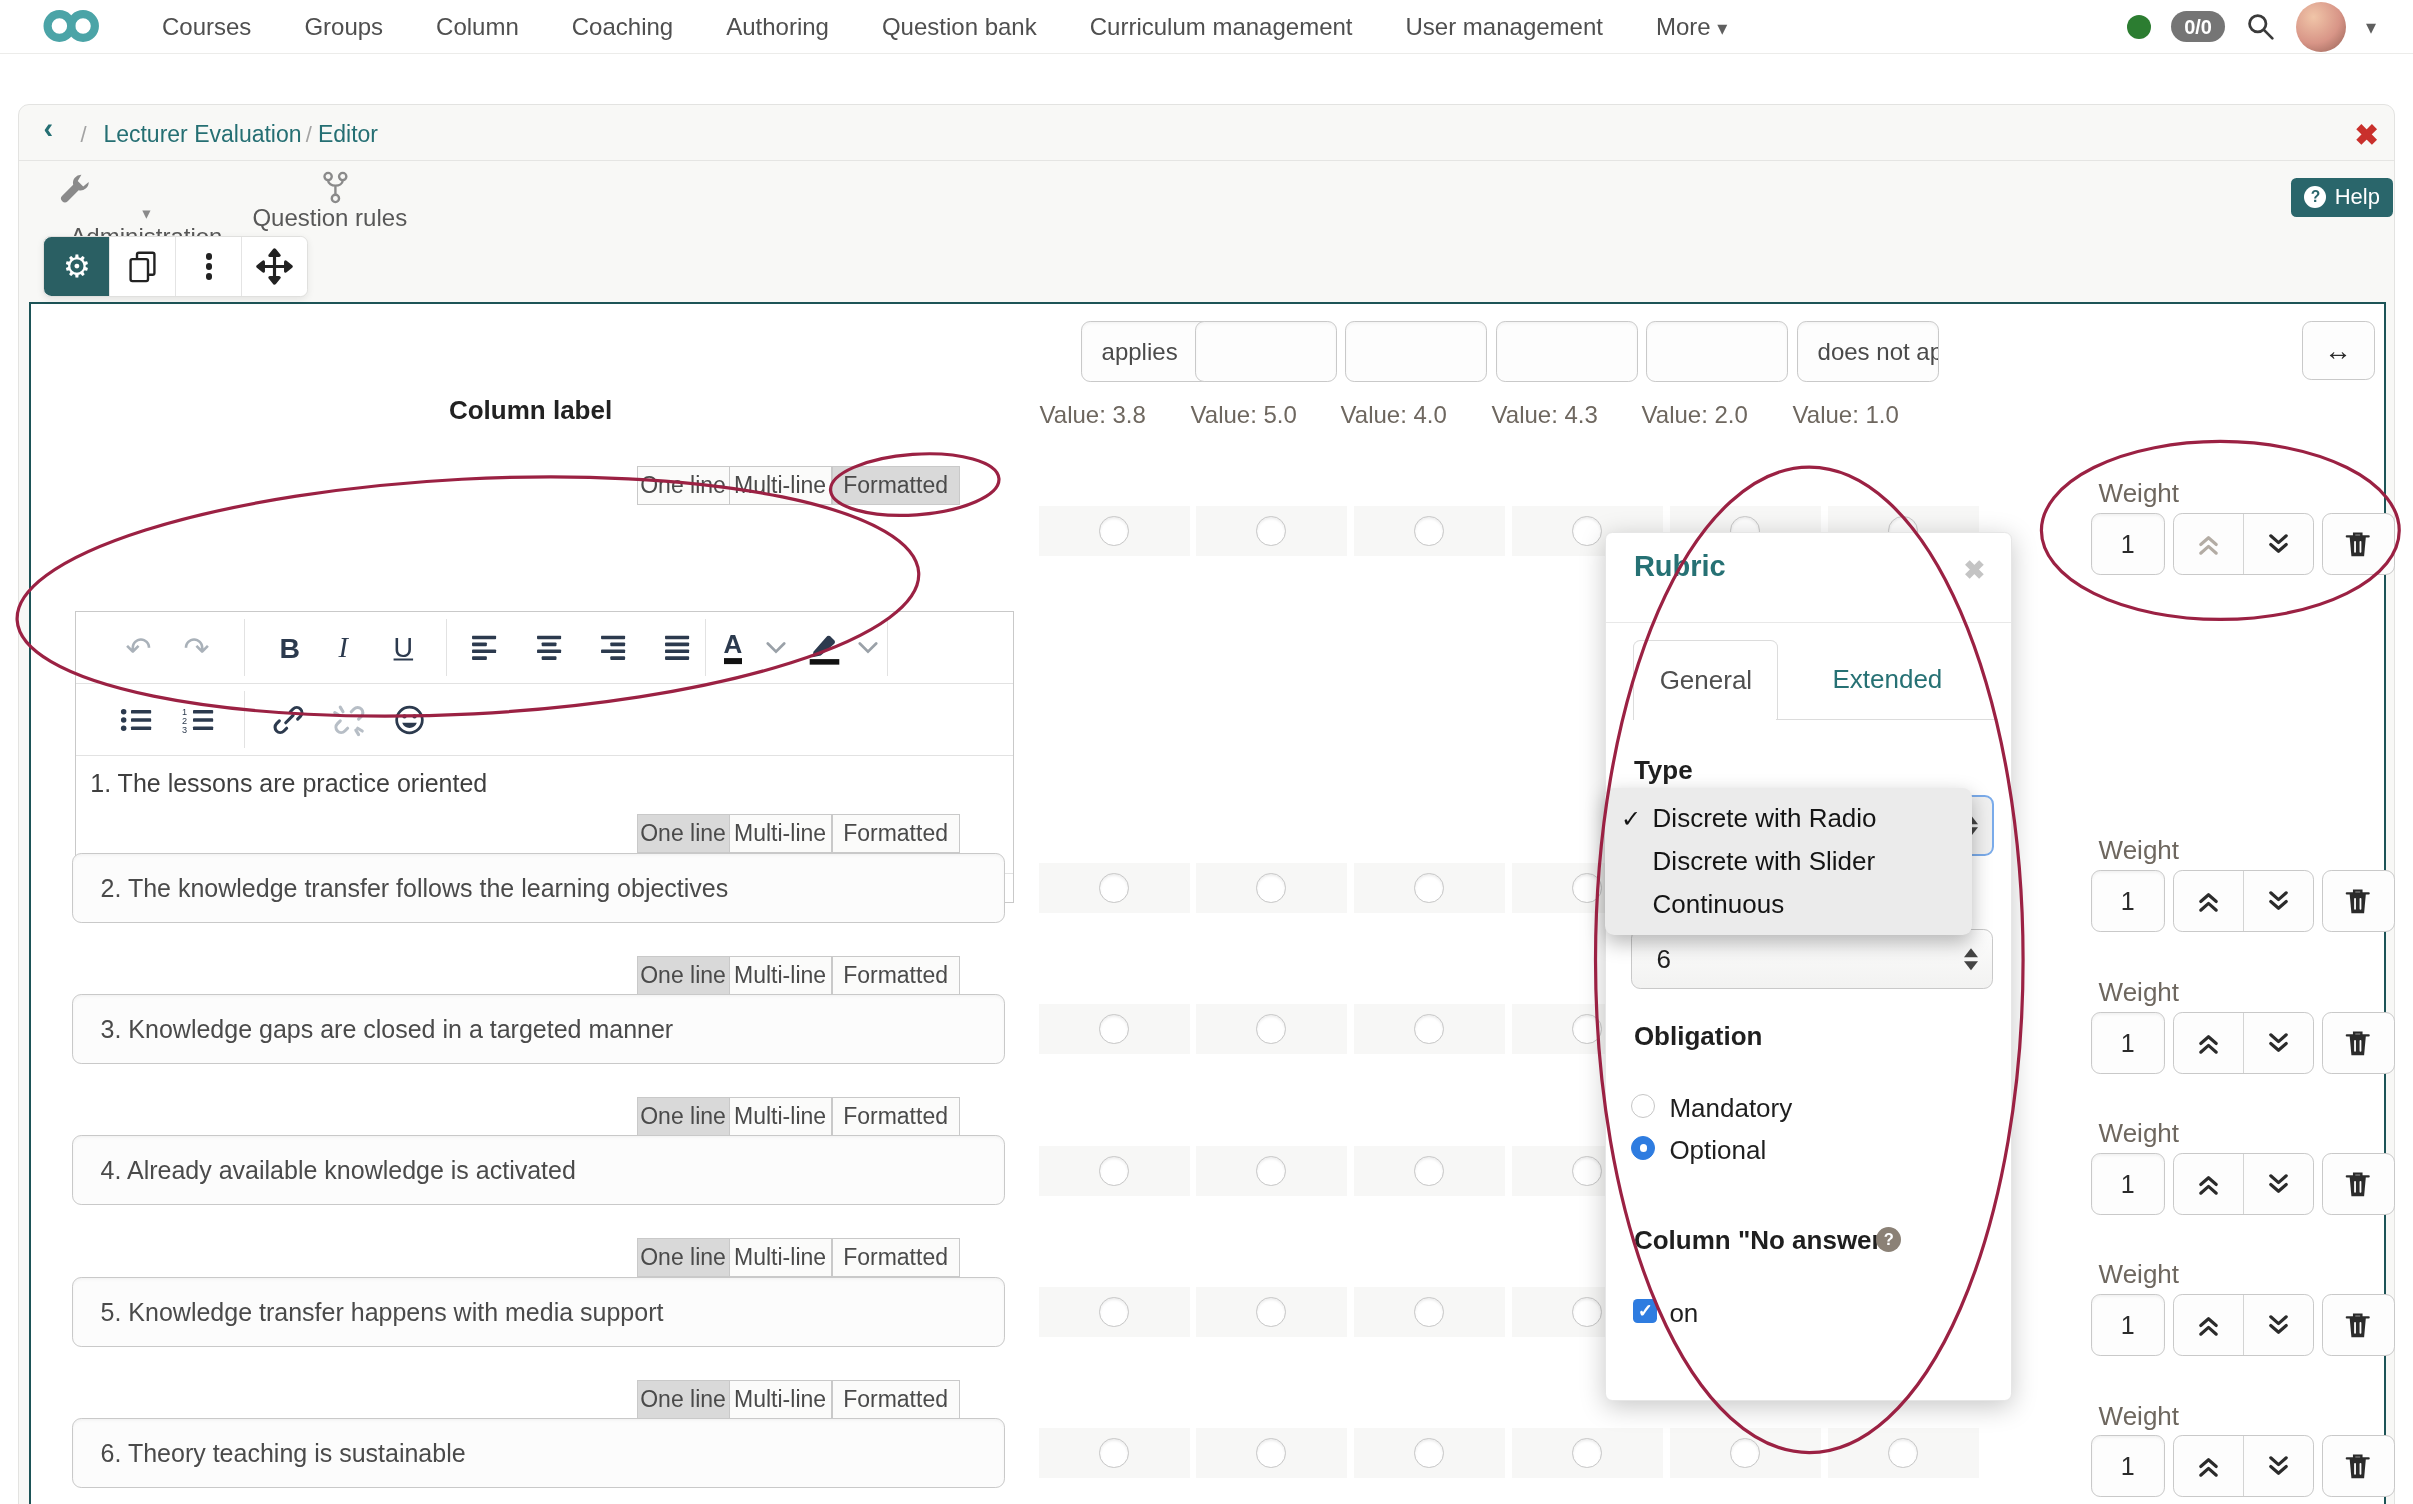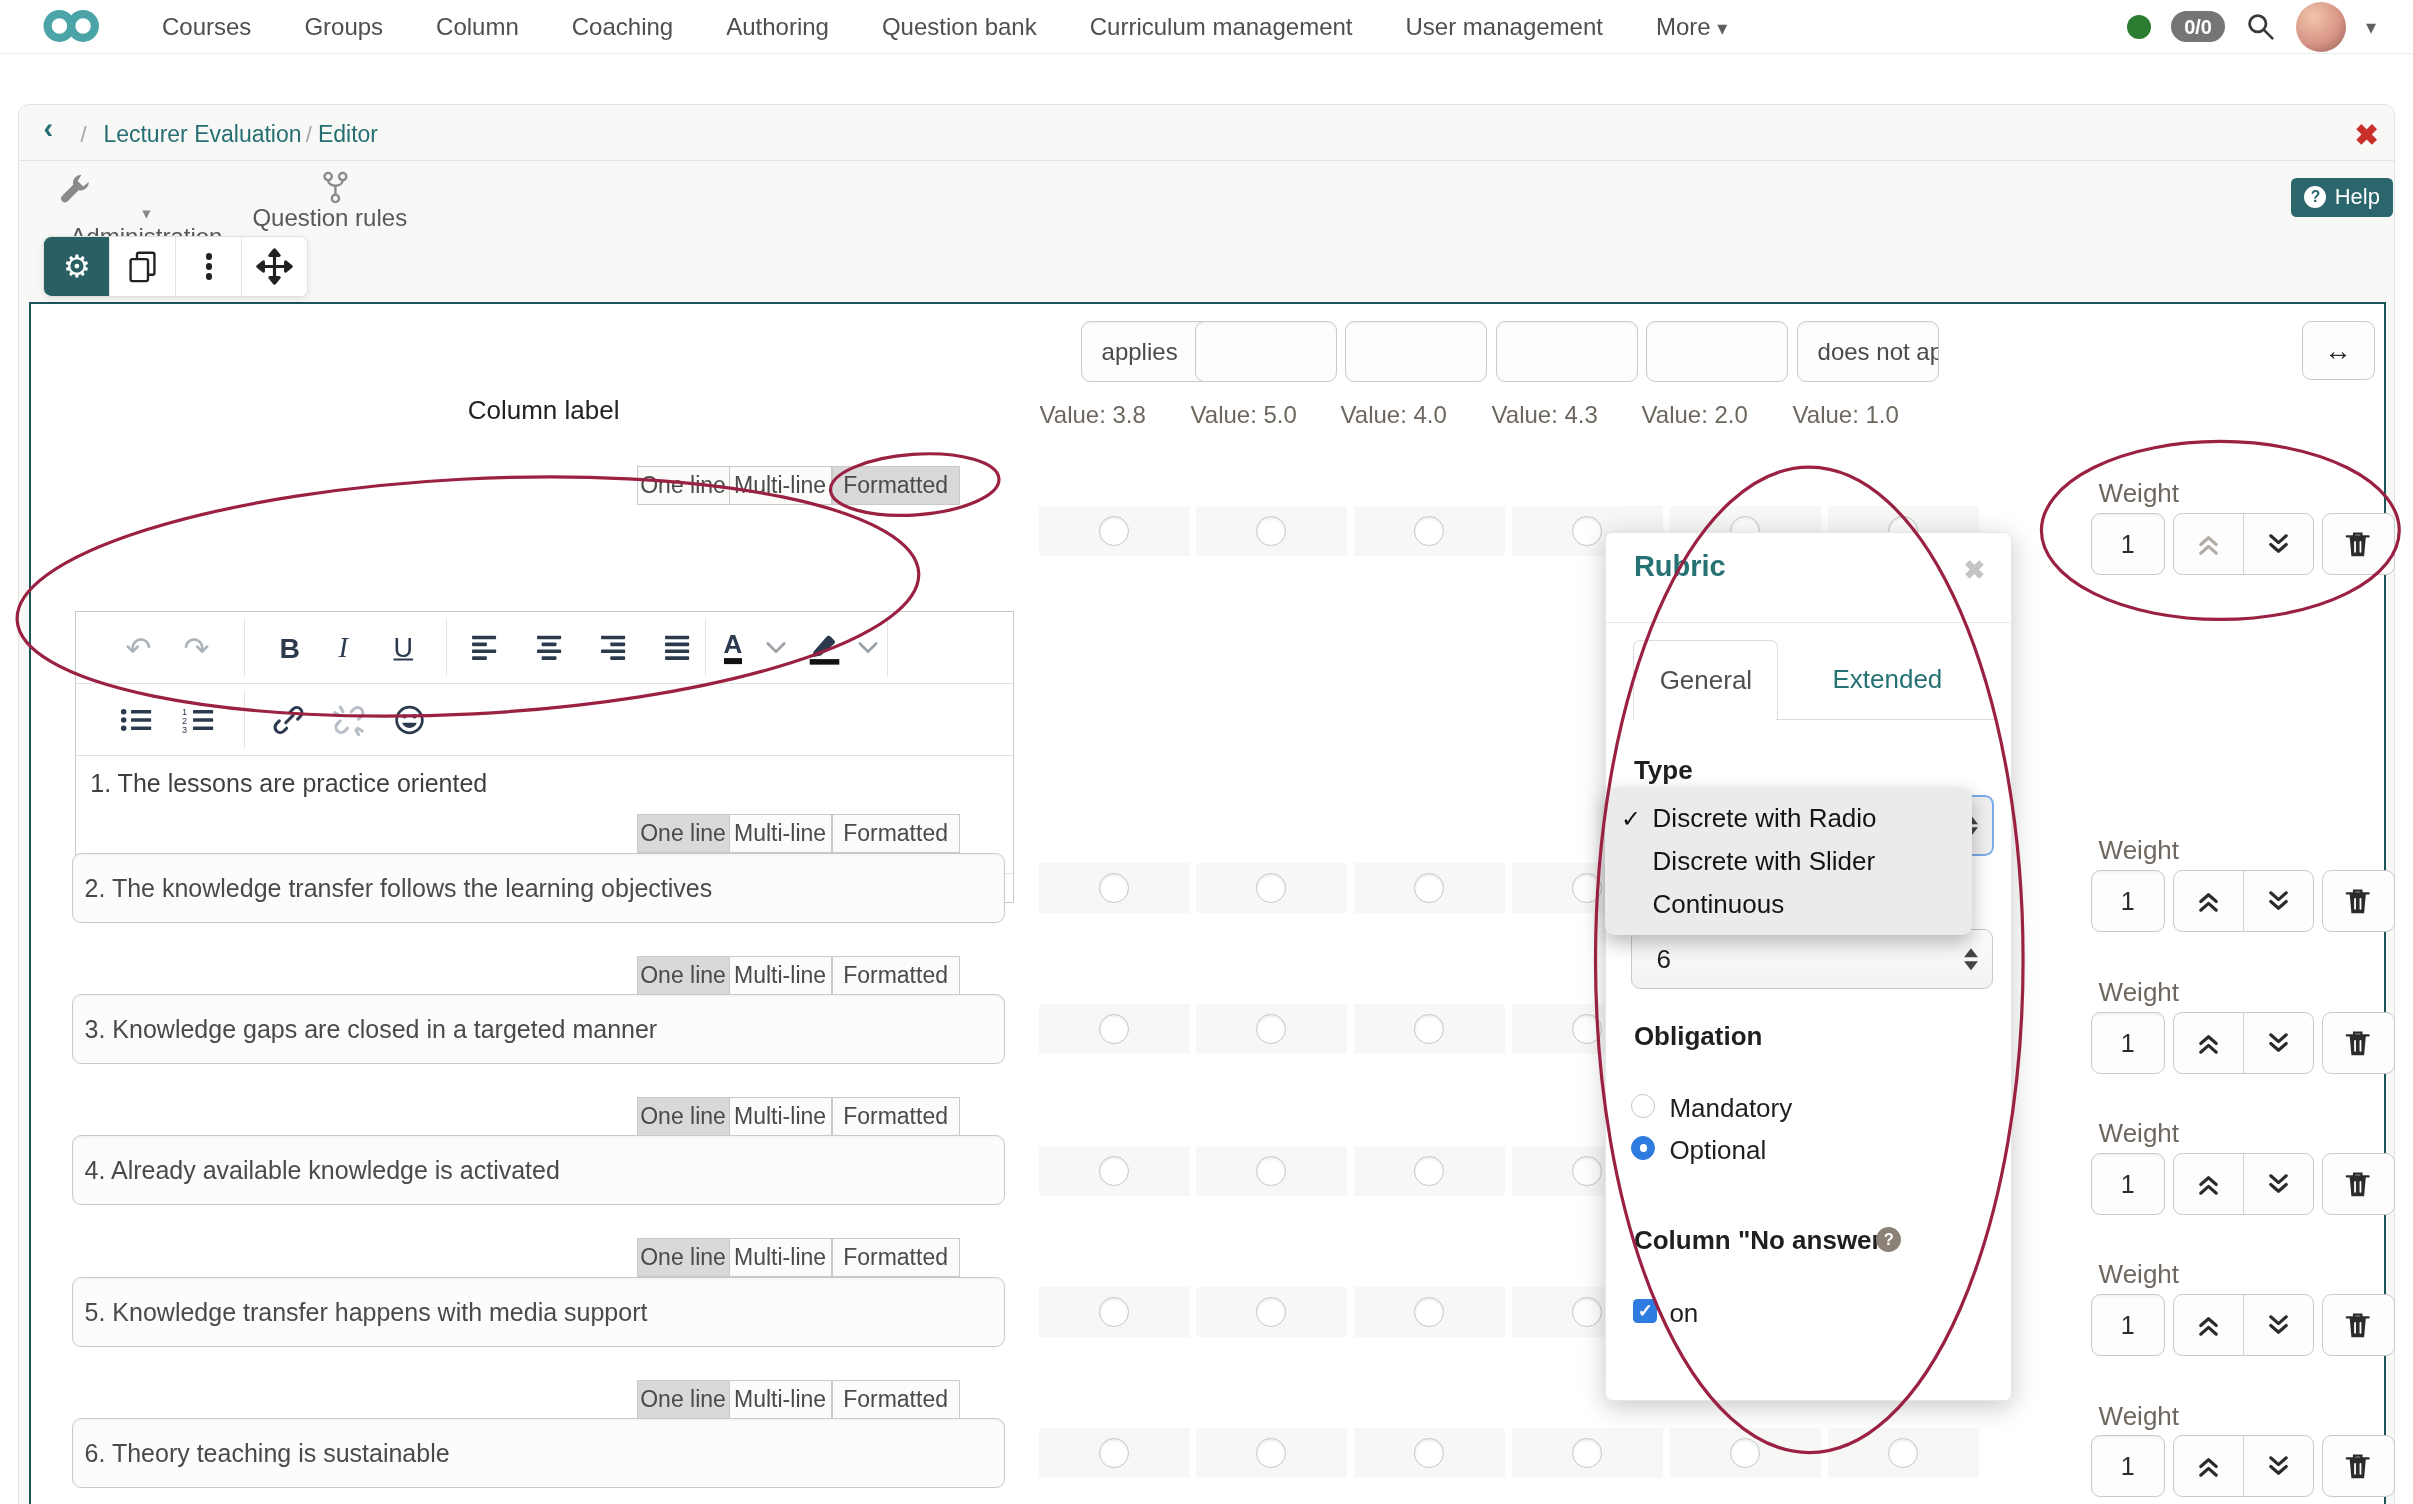--- a/index.html
+++ b/index.html
@@ -50,21 +50,21 @@
   .resize-btn{position:absolute;width:71px;height:57px;background:#fdfdfd;border:0.9px solid #c9c9c9;
               border-radius:9.2px;display:flex;align-items:center;justify-content:center;font-size:27.5px;
               color:#2b2b2b;cursor:pointer;}
   
   .tab{position:absolute;height:39px;box-sizing:border-box;border:0.9px solid #c9c9c9;background:#fbfbfa;
        font-size:23px;color:#4a4a4a;display:flex;align-items:center;justify-content:center;cursor:pointer;}
   .tab.active{background:#d9d9d9;}
   
   .q-input{position:absolute;left:41px;width:933px;height:70px;background:#fcfcfc;border:0.9px solid #c9c9c9;
            border-radius:9.2px;box-shadow:inset 0 1.8px 2.8px rgba(0,0,0,.04);font-size:25px;color:#4a4a4a;
-           display:flex;align-items:center;padding:0 12px;box-sizing:border-box;}
+           display:flex;align-items:center;padding:0 28px;box-sizing:border-box;}
   
   .editor{position:absolute;left:44px;top:307px;width:939px;height:292px;background:#fff;
           border:0.9px solid #c9c9c9;box-sizing:border-box;}
   .tb-row{position:relative;height:71px;border-bottom:0.9px solid #e2e2e2;}
   .tb-div{position:absolute;top:7.3px;bottom:7.3px;width:0.9px;background:#e2e2e2;}
   .tb-ic{position:absolute;top:50%;transform:translateY(-50%);display:flex;align-items:center;
          justify-content:center;color:#2c3a4e;cursor:pointer;}
   .tb-ic.gray{color:#a9b1b9;}
   .bld{font-size:28.4px;font-weight:bold;}
   .itl{font-size:28.4px;font-style:italic;font-family:"Liberation Serif",serif;}
@@ -218,21 +218,21 @@
       <svg width="37" height="37" viewBox="0 0 40 40">
         <g stroke="#222" stroke-width="3.4" fill="#222" stroke-linejoin="round">
           <path d="M20 6 v28 M6 20 h28" fill="none"></path>
           <path d="M15 8 L20 2 L25 8 z M15 32 L20 38 L25 32 z M8 15 L2 20 L8 25 z M32 15 L38 20 L32 25 z"></path>
         </g>
       </svg>
     </div>
   </div>
 
   <div class="board">
-    <div class="abs" style="left:366px;top:91px;width:294px;text-align:center;font-size:26px;font-weight:normal;color:#222">Column label</div>
+    <div class="abs" style="left:353px;top:91px;width:294px;text-align:center;font-size:26px;font-weight:bold;color:#222">Column label</div>
 
     <div id="scale-row">
         <div class="scale-box" style="left: 1013px; top: 17.4px; margin-left: 37px;">applies</div>
         <div class="scale-cap" style="left: 1009px; top: 97px;">Value: 3.8</div>
         <div class="scale-box" style="left: 1164px; top: 17.4px;"></div>
         <div class="scale-cap" style="left: 1160px; top: 97px;">Value: 5.0</div>
         <div class="scale-box" style="left: 1314px; top: 17.4px;"></div>
         <div class="scale-cap" style="left: 1310px; top: 97px;">Value: 4.0</div>
         <div class="scale-box" style="left: 1465px; top: 17.4px;"></div>
         <div class="scale-cap" style="left: 1461px; top: 97px;">Value: 4.3</div>

